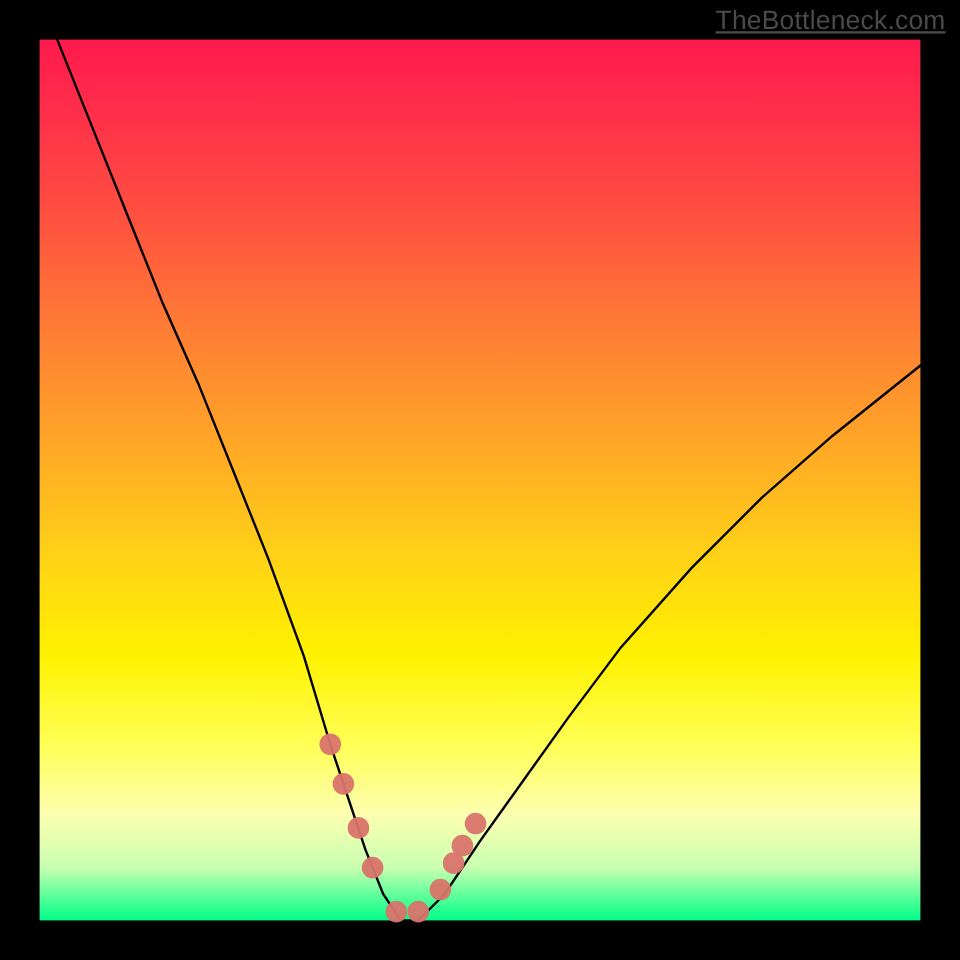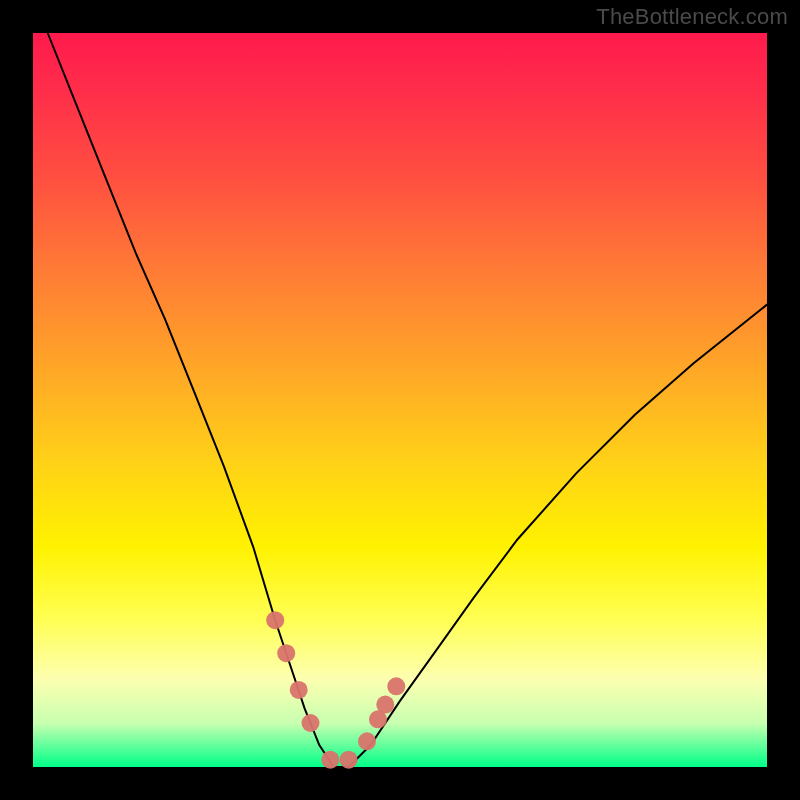--- a/index.html
+++ b/index.html
@@ -13,20 +13,21 @@
   }
   .watermark {
     position: absolute;
     top: 4px;
     right: 12px;
     color: #4a4a4a;
     font-size: 22px;
     font-weight: 500;
     z-index: 10;
     letter-spacing: 0.2px;
+    text-decoration: underline;
   }
   .plot-area {
     position: absolute;
     left: 33px;
     top: 33px;
     width: 734px;
     height: 734px;
     background: linear-gradient(to bottom,
       #ff1a4d 0%,
       #ff2e4a 8%,

